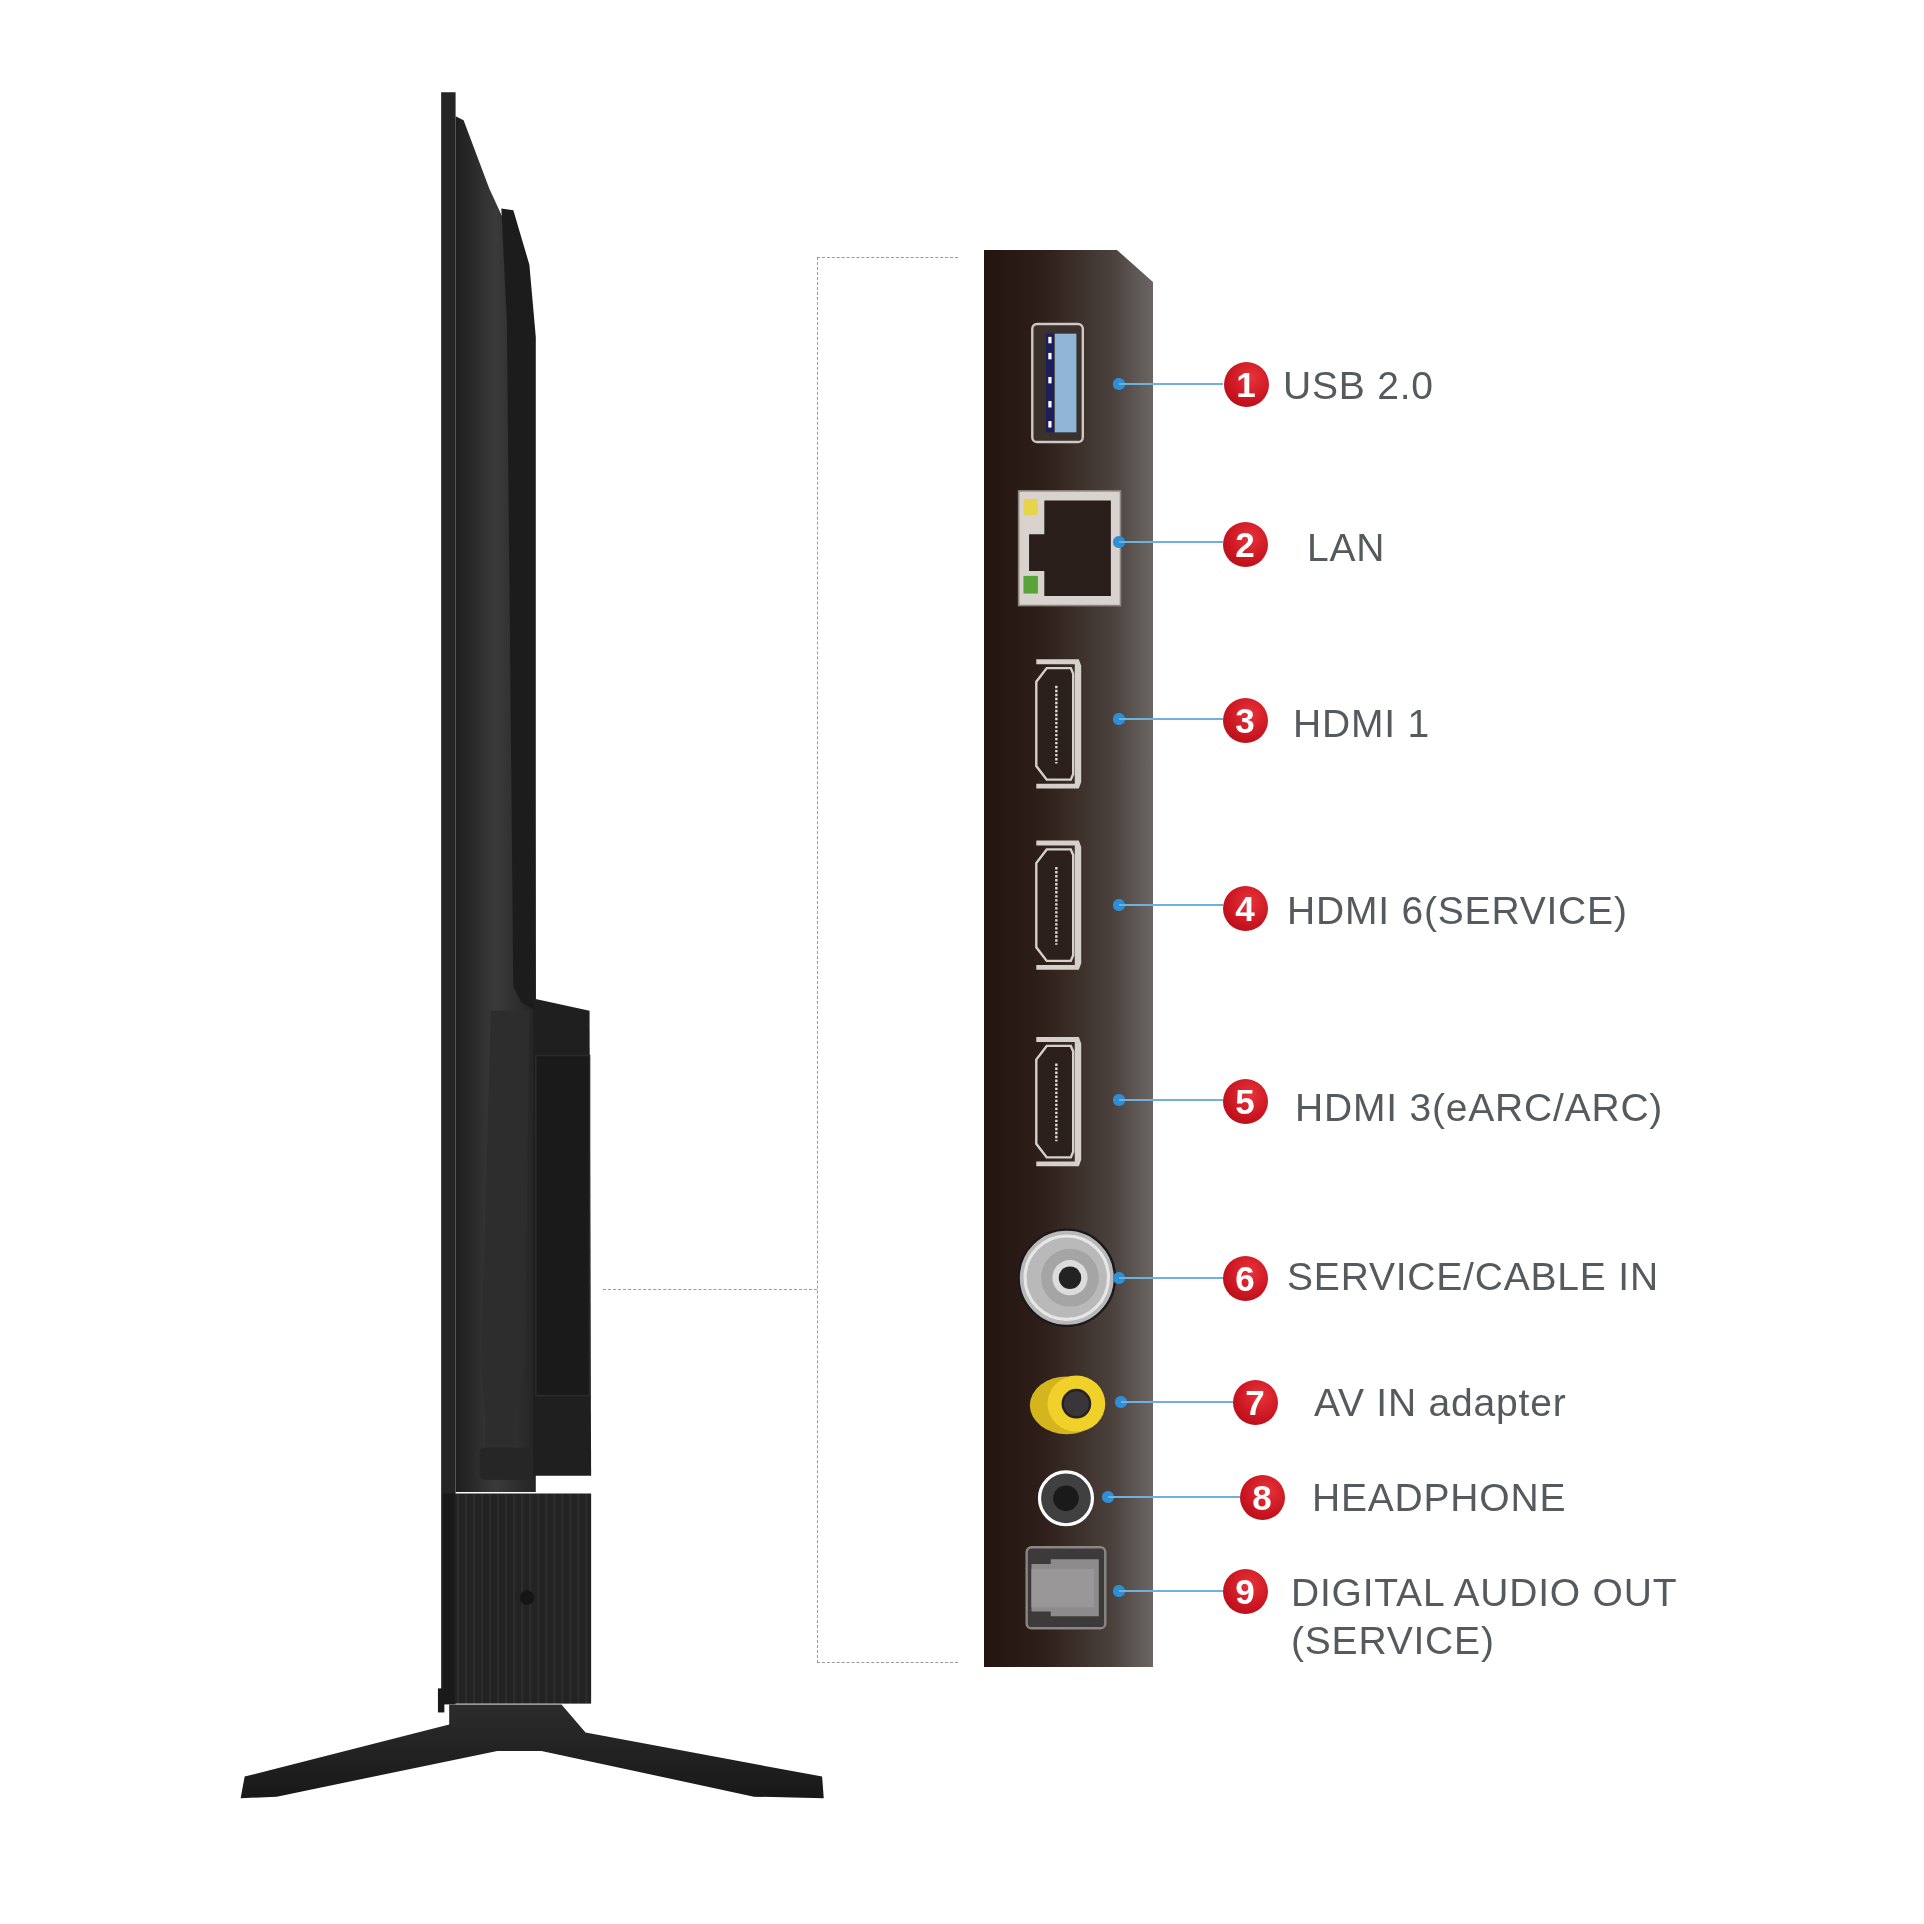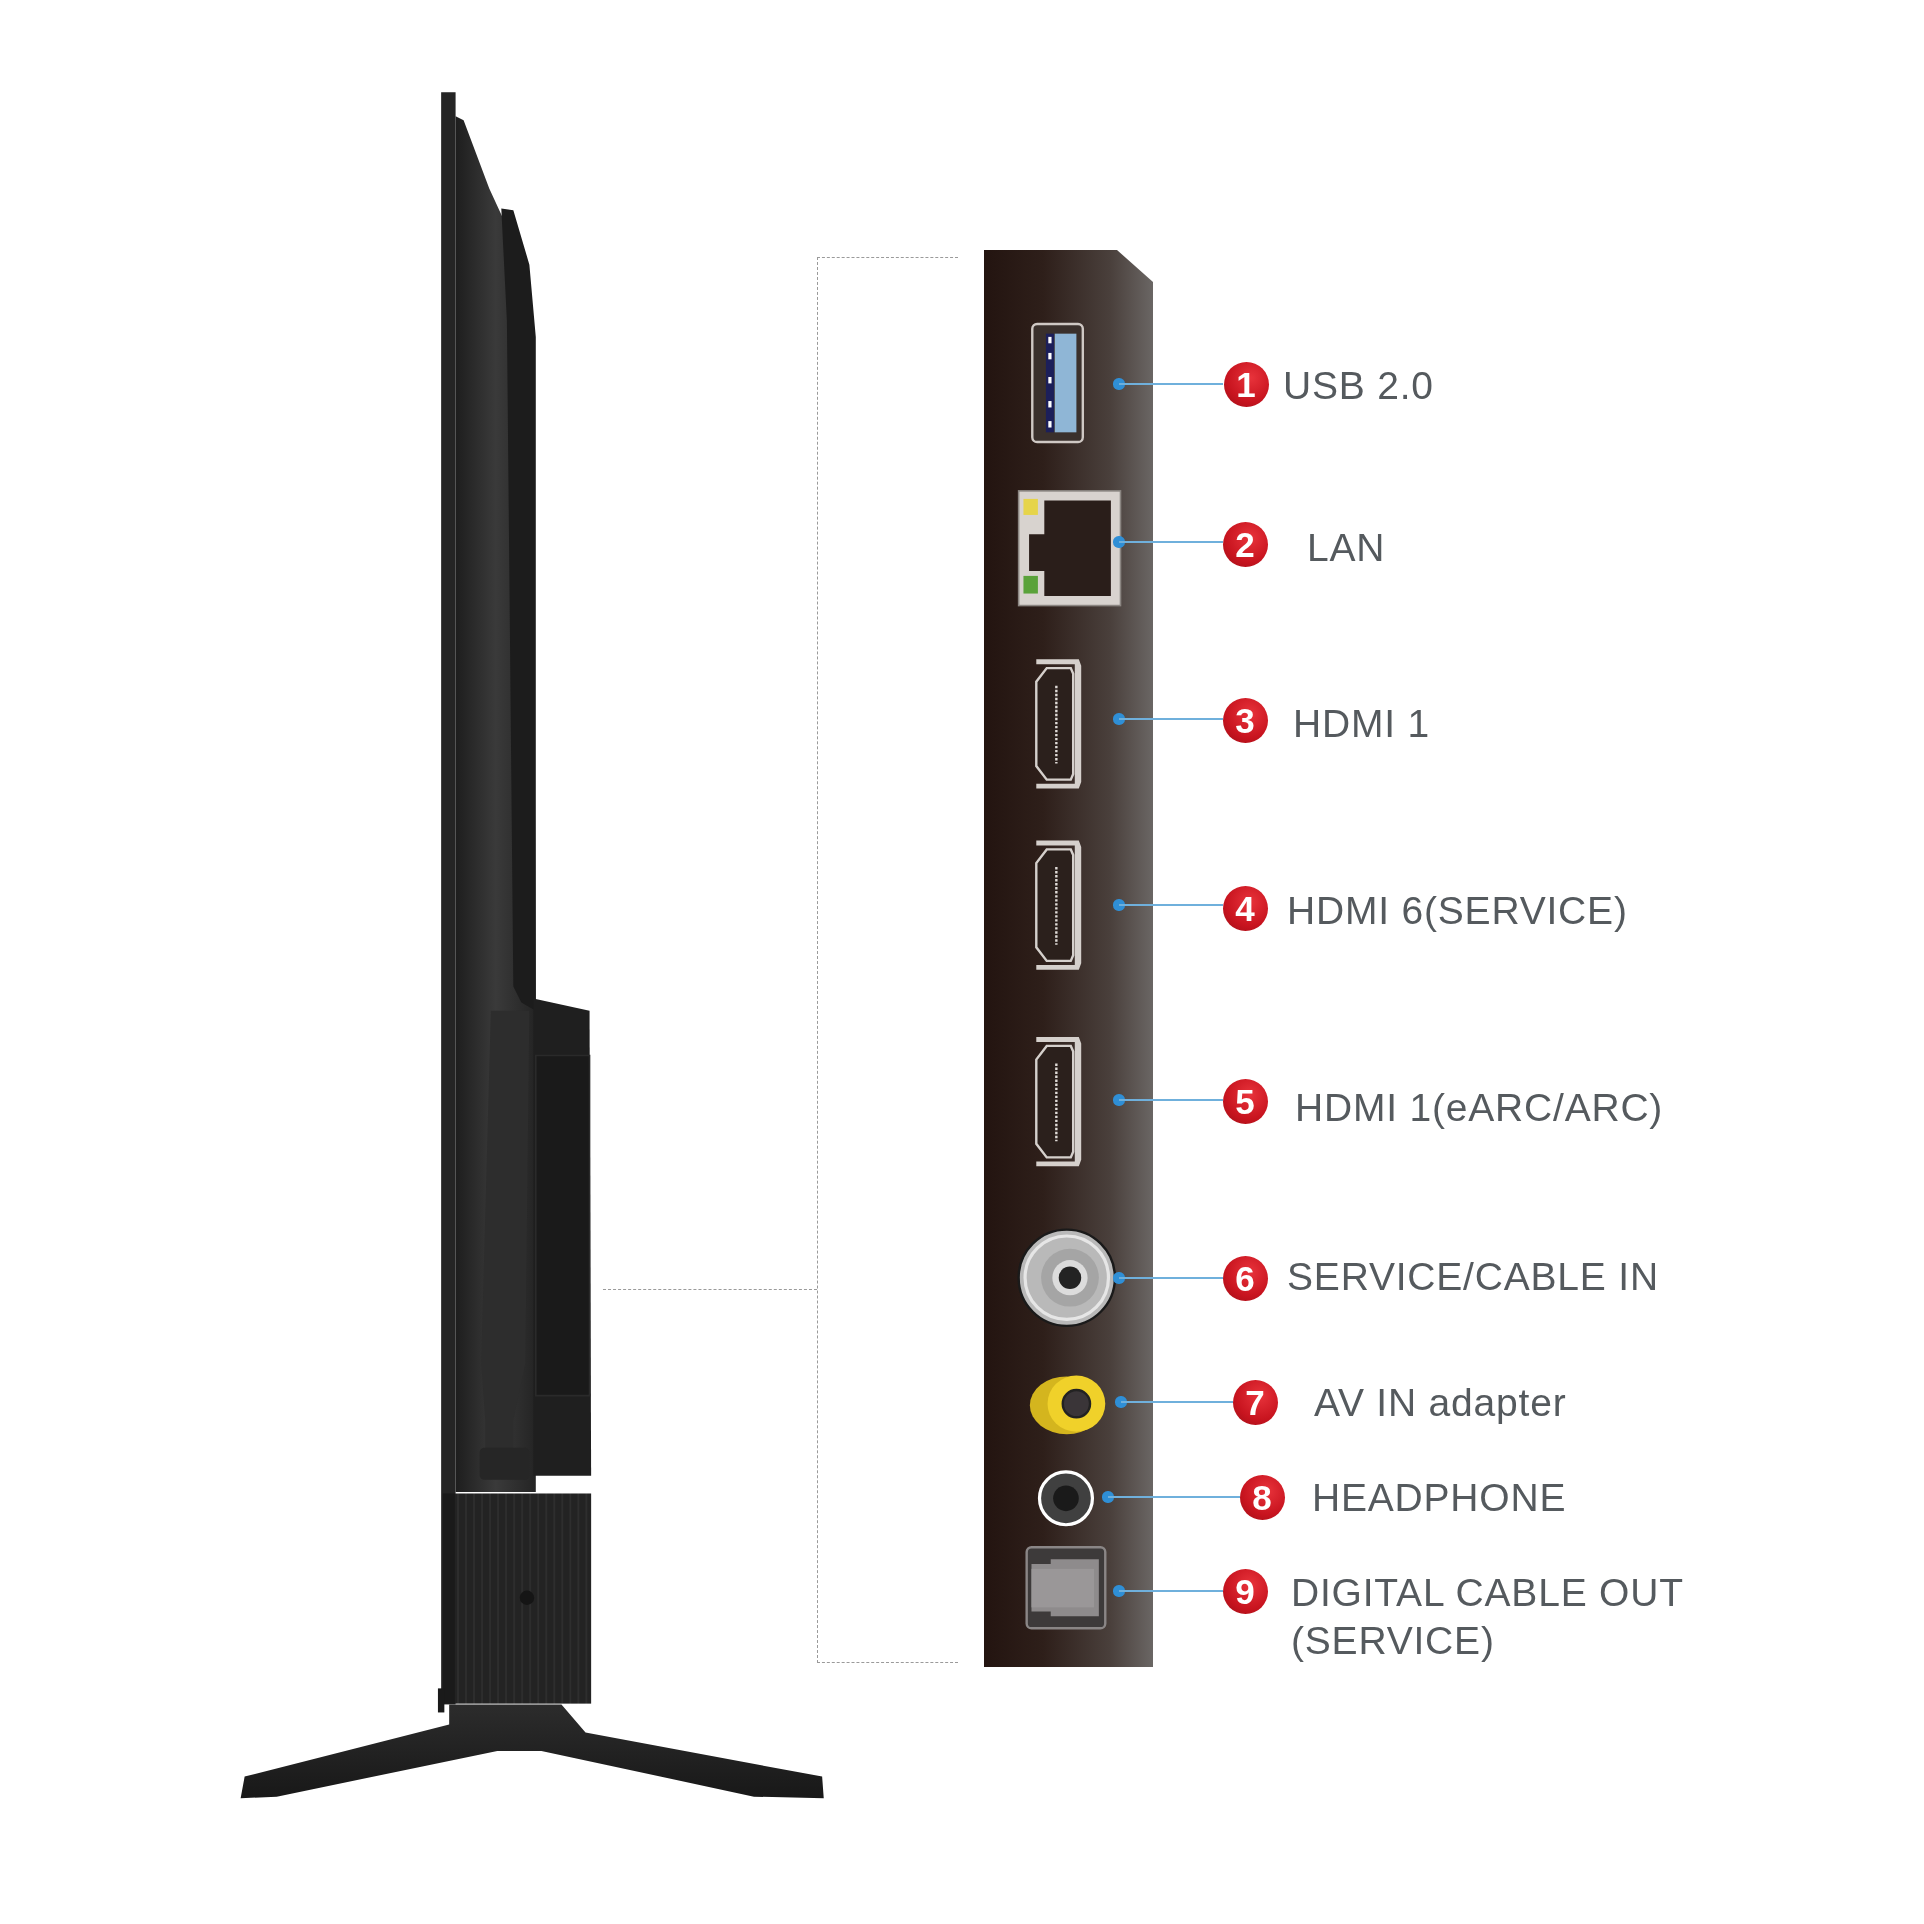--- a/index.html
+++ b/index.html
@@ -164,21 +164,21 @@
   <div class="dot" style="left:1119px;top:905px;"></div>
   <div class="leader" style="left:1119px;top:905px;width:104px;"></div>
   <div class="badge" style="left:1245px;top:908px;">4</div>
   <div class="label" style="left:1287px;top:911px;">HDMI 6(SERVICE)</div>
 </div>
 
 <div>
   <div class="dot" style="left:1119px;top:1100px;"></div>
   <div class="leader" style="left:1119px;top:1100px;width:104px;"></div>
   <div class="badge" style="left:1245px;top:1101px;">5</div>
-  <div class="label" style="left:1295px;top:1108px;">HDMI 1(eARC/ARC)</div>
+  <div class="label" style="left:1295px;top:1108px;">HDMI 3(eARC/ARC)</div>
 </div>
 
 <div>
   <div class="dot" style="left:1119px;top:1278px;"></div>
   <div class="leader" style="left:1119px;top:1278px;width:104px;"></div>
   <div class="badge" style="left:1245px;top:1278px;">6</div>
   <div class="label" style="left:1287px;top:1277px;">SERVICE/CABLE IN</div>
 </div>
 
 <div>
@@ -192,16 +192,16 @@
   <div class="dot" style="left:1108px;top:1497px;"></div>
   <div class="leader" style="left:1108px;top:1497px;width:132px;"></div>
   <div class="badge" style="left:1262px;top:1497px;">8</div>
   <div class="label" style="left:1312px;top:1498px;">HEADPHONE</div>
 </div>
 
 <div>
   <div class="dot" style="left:1119px;top:1591px;"></div>
   <div class="leader" style="left:1119px;top:1591px;width:104px;"></div>
   <div class="badge" style="left:1245px;top:1591px;">9</div>
-  <div class="label" style="left:1291px;top:1593px;">DIGITAL CABLE OUT</div>
+  <div class="label" style="left:1291px;top:1593px;">DIGITAL AUDIO OUT</div>
   <div class="label" style="left:1291px;top:1641px;">(SERVICE)</div>
 </div>
 
 
 </body></html>

